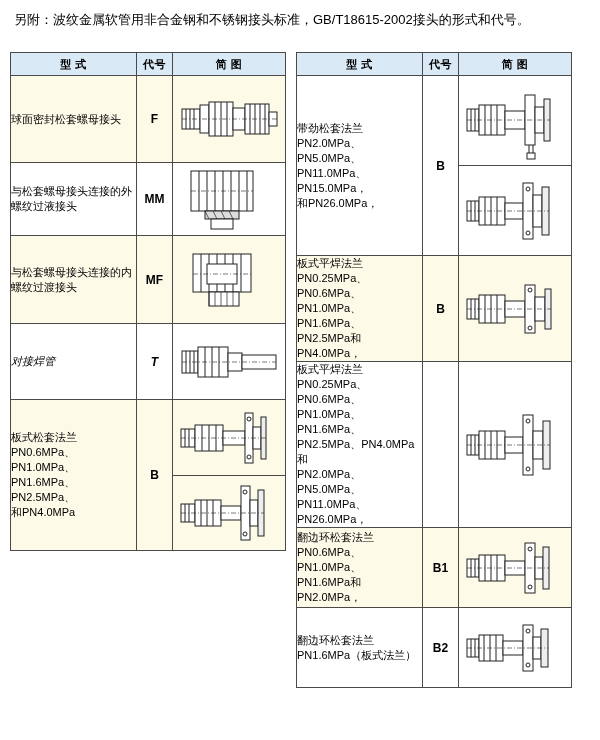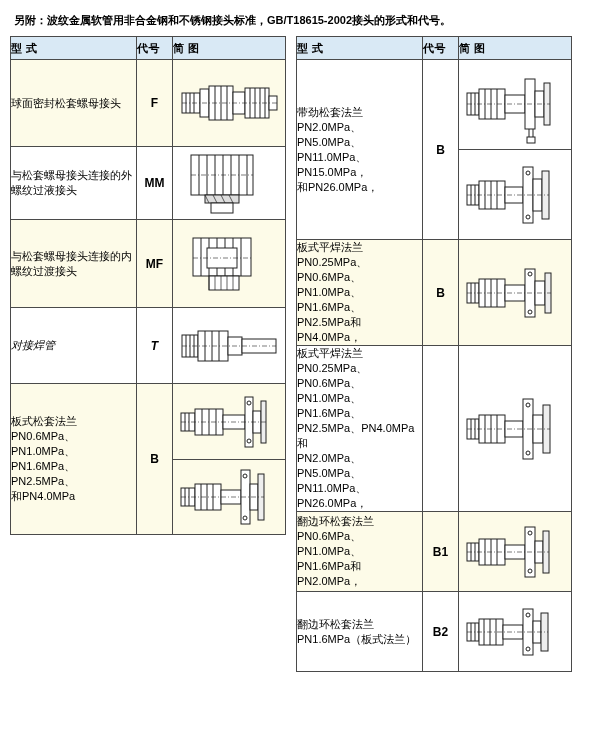--- a/index.html
+++ b/index.html
@@ -15,45 +15,45 @@
     overflow: hidden;
   }
   .page {
     position: relative;
     width: 600px;
     height: 740px;
     box-sizing: border-box;
     padding: 10px 10px 0 10px;
   }
   .doc-title {
-    font-size: 11px;
+    font-size: 13px;
     line-height: 16px;
     color: #000;
-    padding: 2px 2px 8px 4px;
+    padding: 2px 2px 24px 4px;
     white-space: nowrap;
-    font-weight: bold;
   }
   .tables {
     display: flex;
     flex-direction: row;
     gap: 10px;
     align-items: flex-start;
   }
   table.spec {
     border-collapse: collapse;
     table-layout: fixed;
     background: #fff;
   }
   table.spec td, table.spec th {
     border: 1px solid #4a4a4a;
     vertical-align: middle;
     padding: 0;
   }
   .hdr td {
     background: #d9e9f5;
+    text-align: center;
     font-size: 11px;
     font-weight: bold;
     height: 22px;
     letter-spacing: 0.5px;
   }
   .cell-text {
     font-size: 11px;
     line-height: 15px;
     padding: 5px 6px;
     color: #000;

